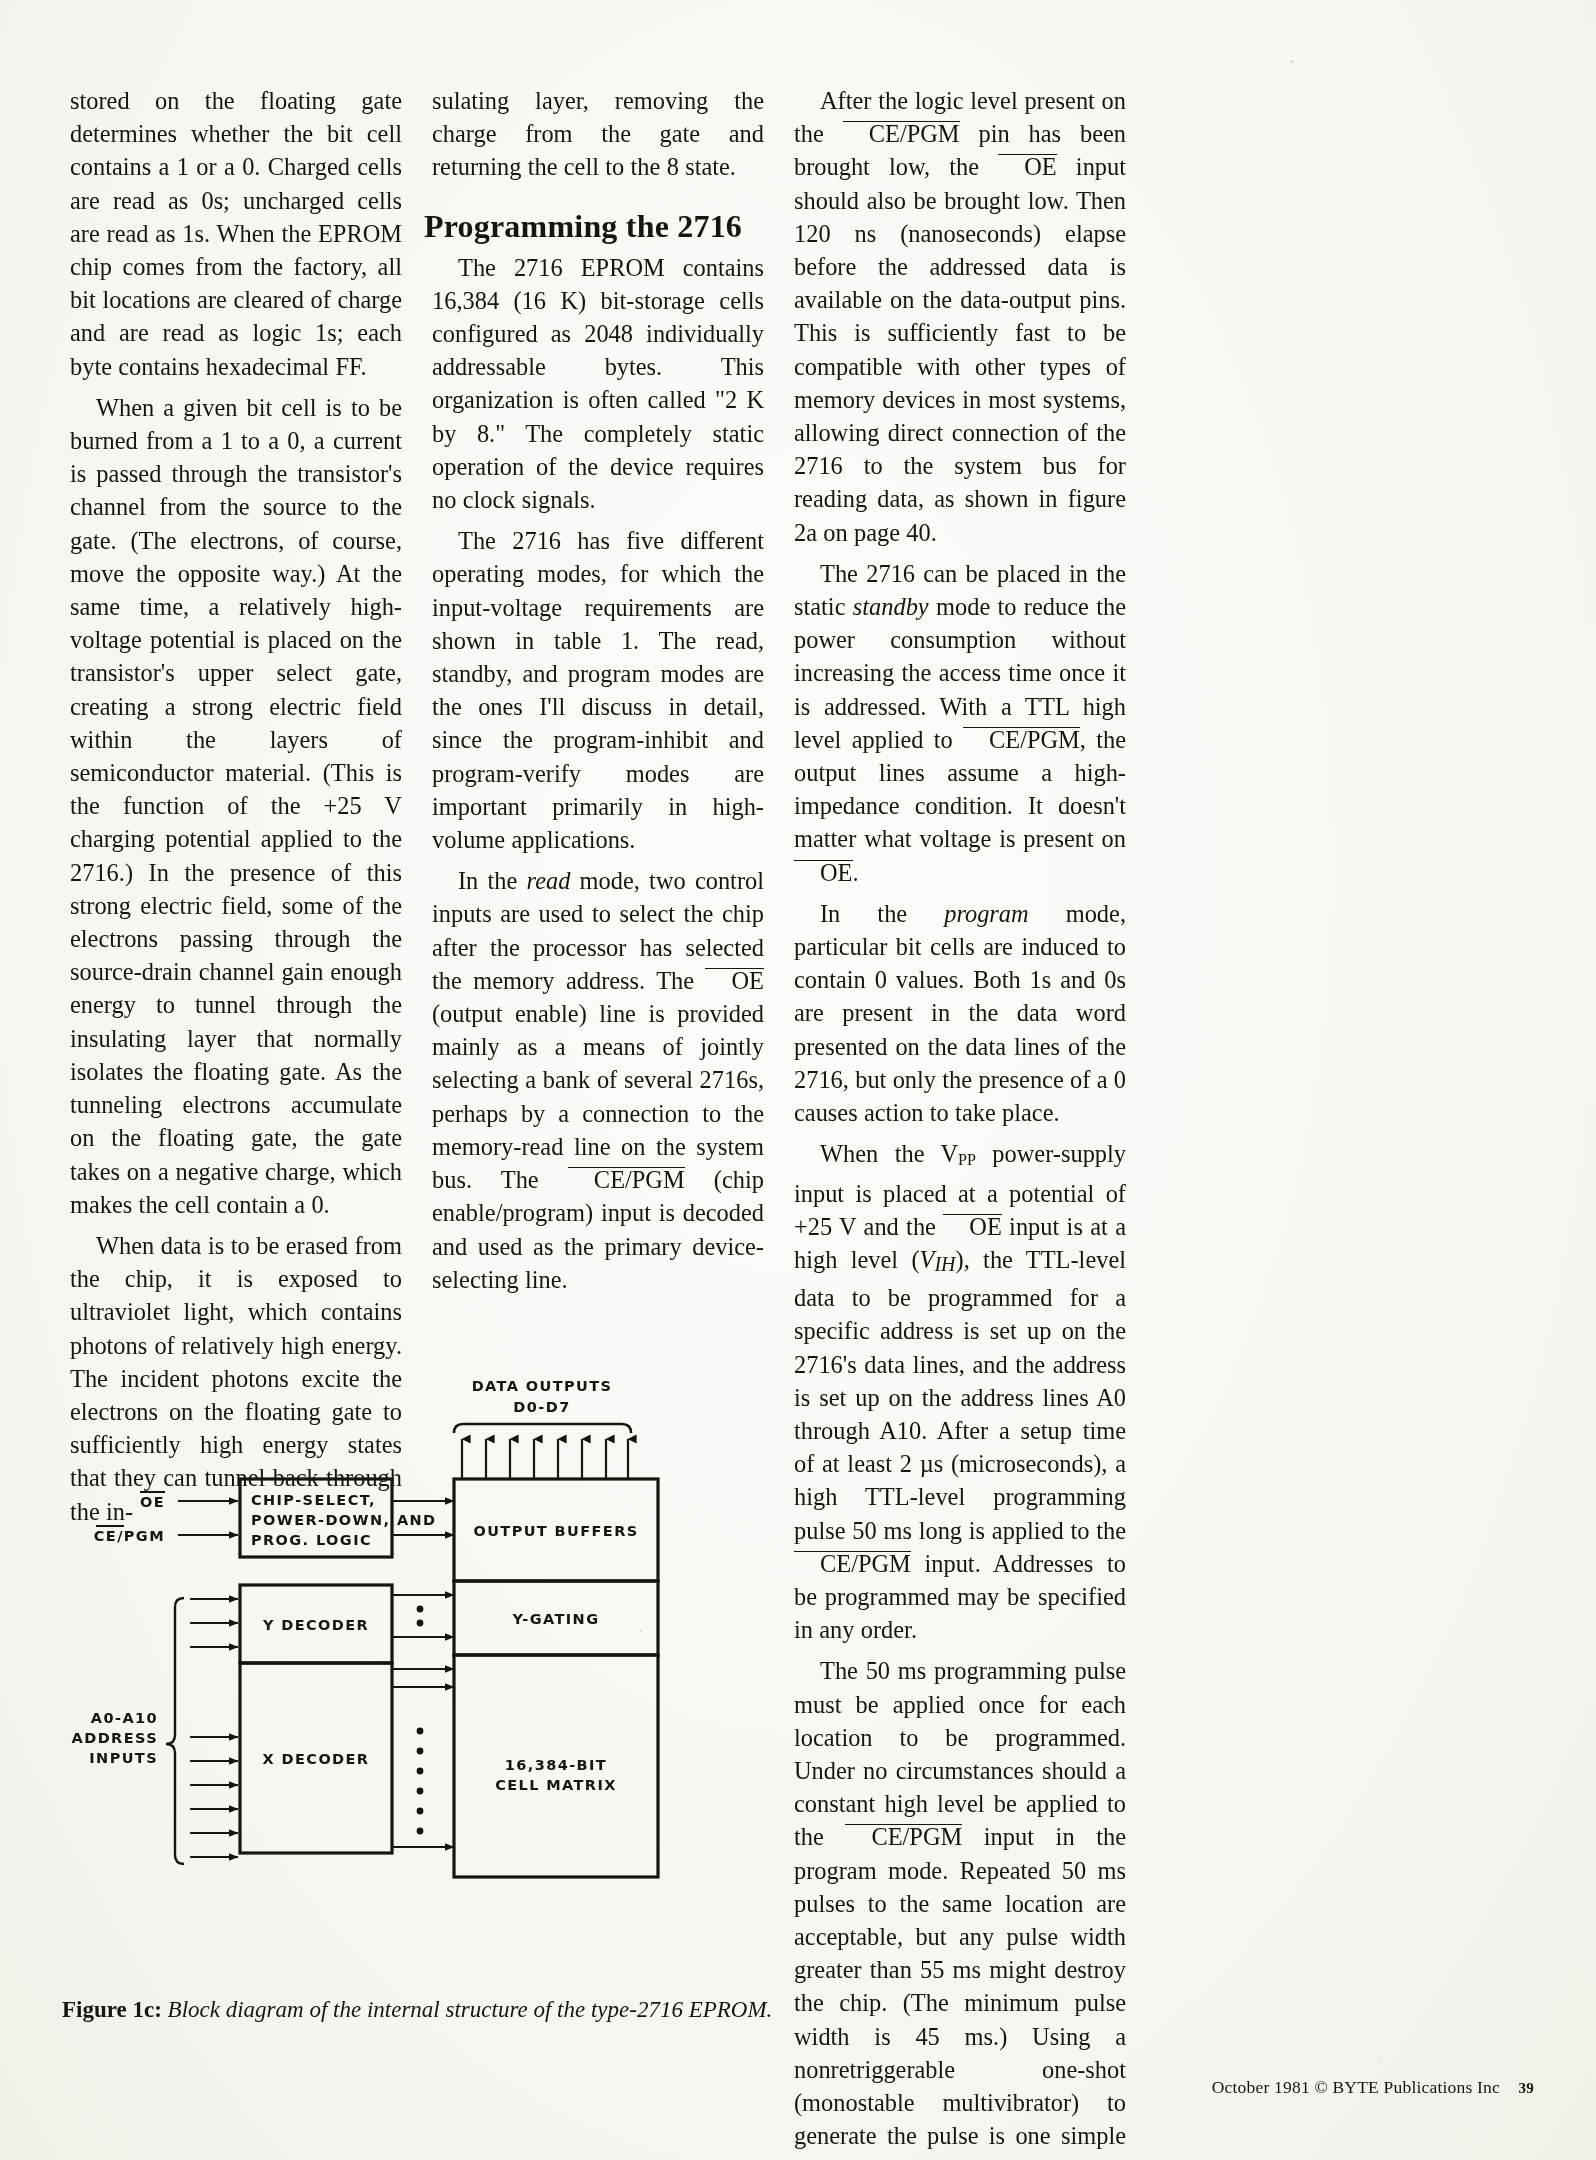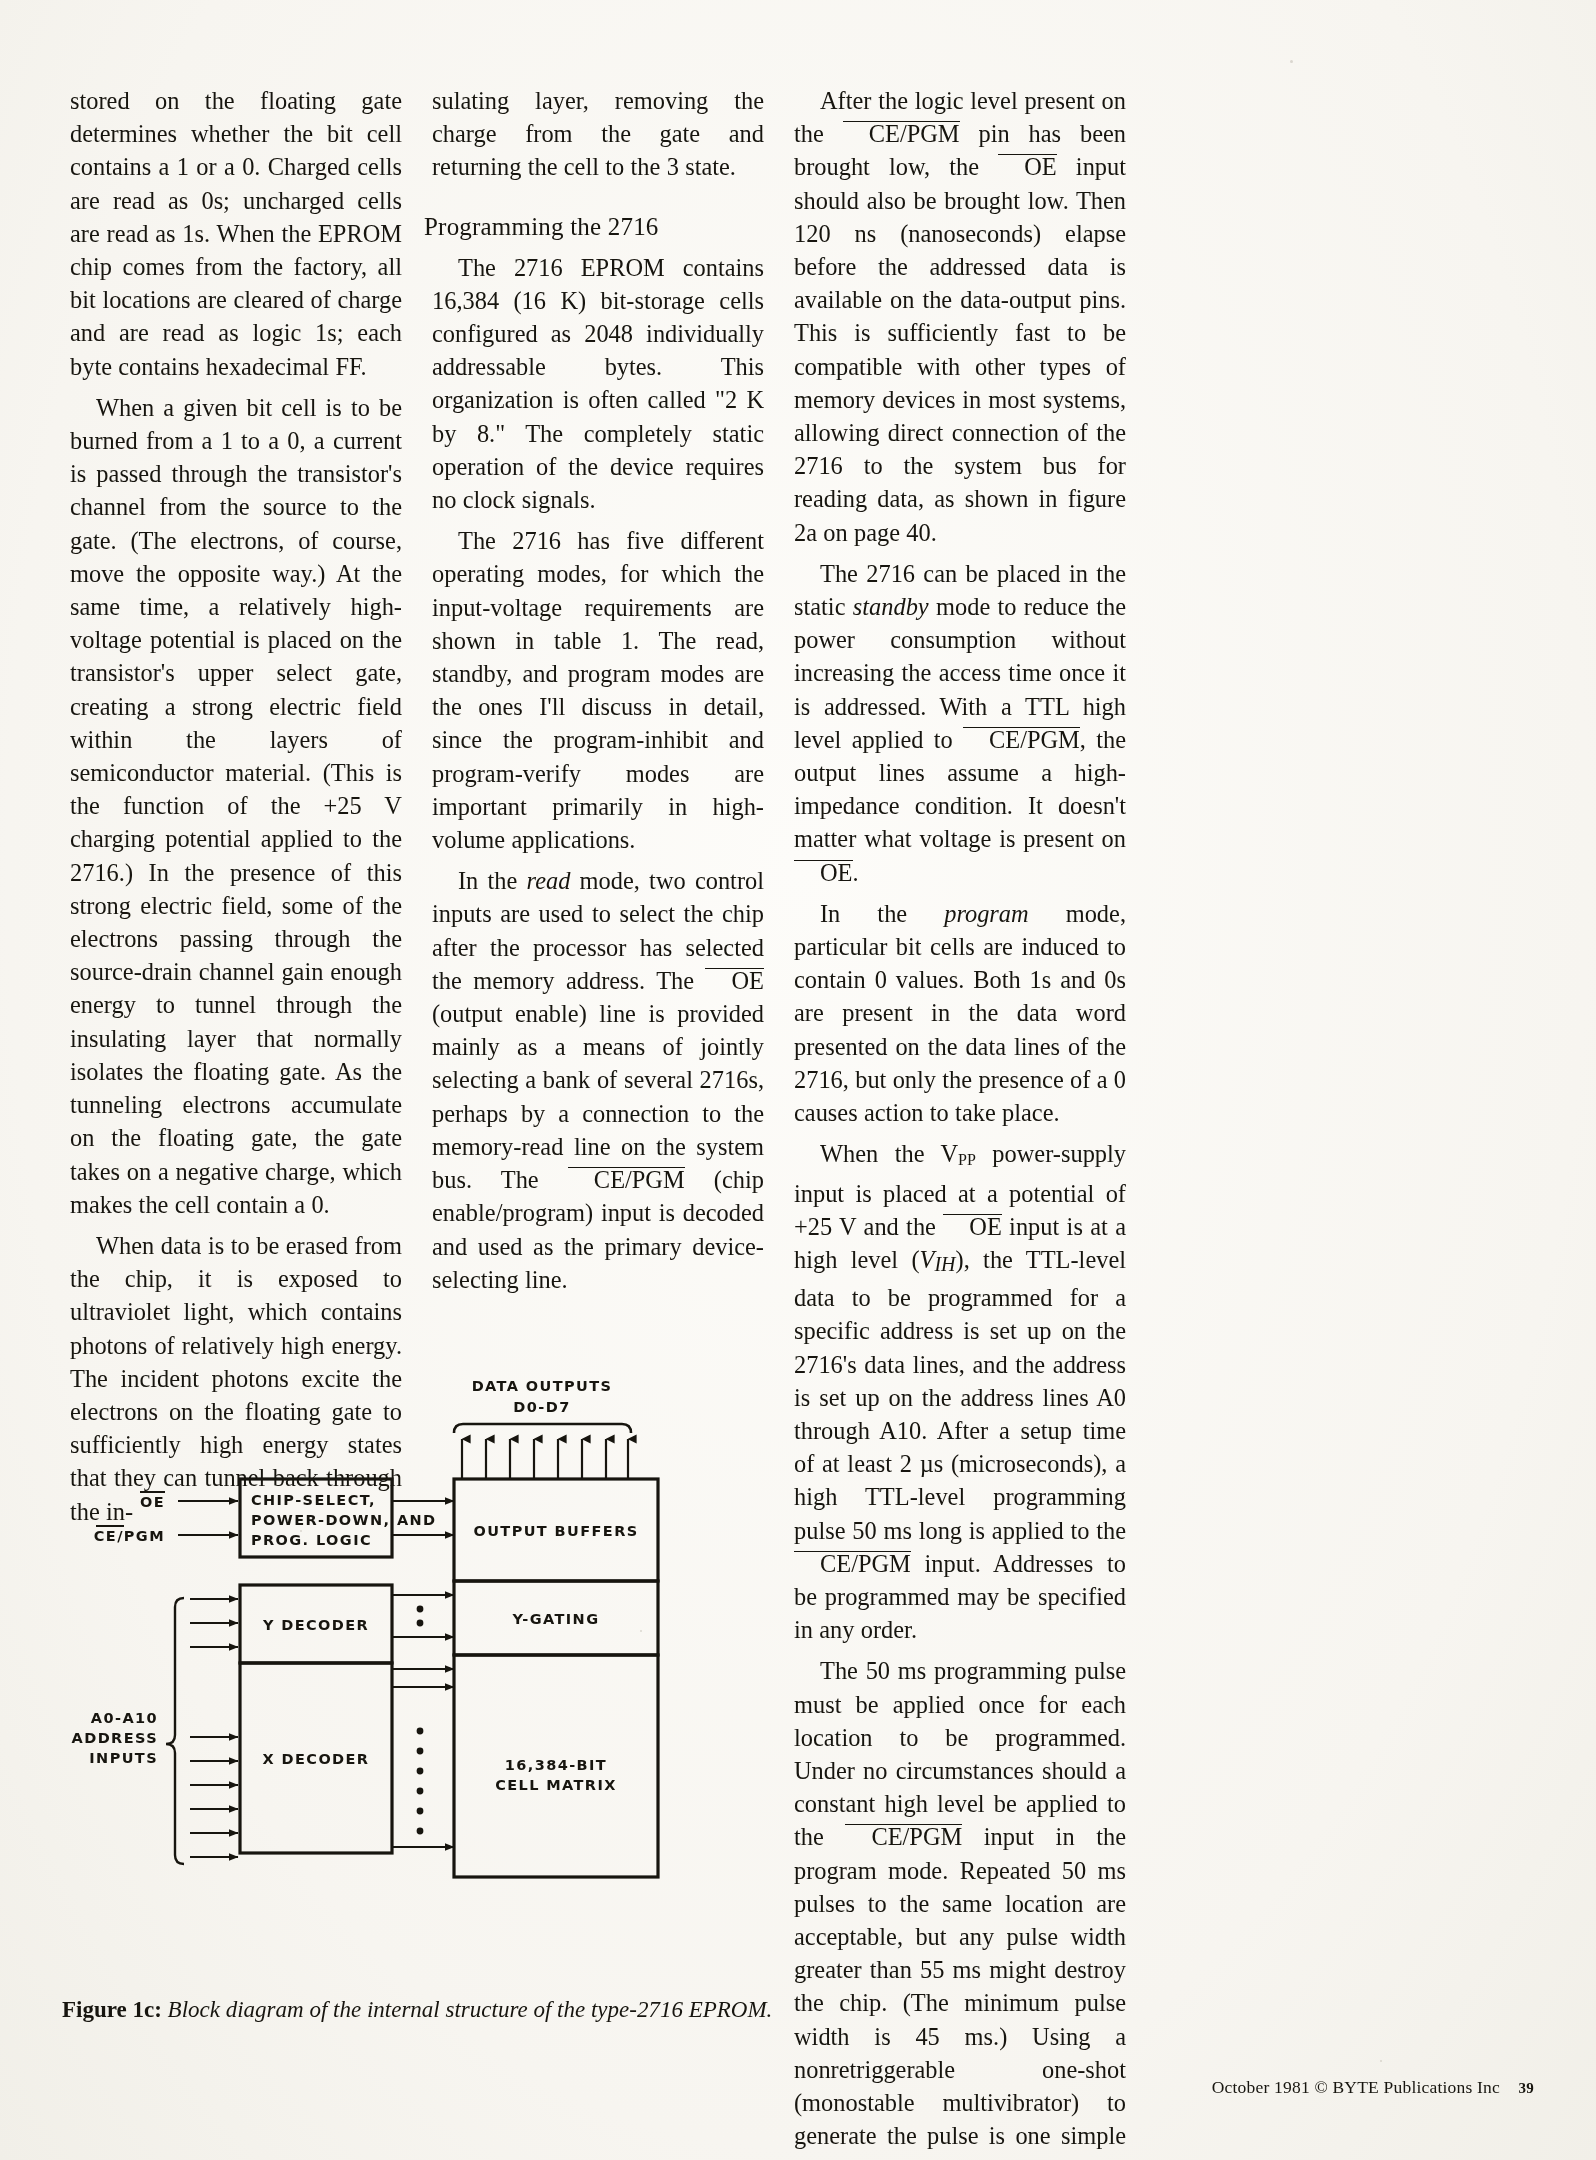--- a/index.html
+++ b/index.html
@@ -40,22 +40,22 @@
     text-justify:inter-word;
     hyphens:none;
     letter-spacing:0.0px;
     word-spacing:0.2px;
   }
   p.indent { text-indent:26px;font-family:Liberation Serif, serif; }
   p.noindent { text-indent:0; }
 
   h2.sec {
     margin:26px 0 0 0;
-    font-size:25px;
-    font-weight:normal;
+    font-size:32px;
+    font-weight:bold;
     line-height:33px;
     letter-spacing:.2px;
   }
   h2.sec.tight { margin-top:30px; }
 
   .ovl {
     border-top:1.7px solid #17150f;
     padding-top:0px;
     display:inline-block;
     line-height:1.0;
@@ -110,21 +110,21 @@
 
 <div class="columns">
 
   <div class="col c1">
     <p class="noindent">stored on the floating gate determines whether the bit cell contains a 1 or a 0. Charged cells are read as 0s; uncharged cells are read as 1s. When the EPROM chip comes from the factory, all bit locations are cleared of charge and are read as logic 1s; each byte contains hexadecimal FF.</p>
     <p class="indent">When a given bit cell is to be burned from a 1 to a 0, a current is passed through the transistor's channel from the source to the gate. (The electrons, of course, move the opposite way.) At the same time, a relatively high-voltage potential is placed on the transistor's upper select gate, creating a strong electric field within the layers of semiconductor material. (This is the function of the +25 V charging potential applied to the 2716.) In the presence of this strong electric field, some of the electrons passing through the source-drain channel gain enough energy to tunnel through the insulating layer that normally isolates the floating gate. As the tunneling electrons accumulate on the floating gate, the gate takes on a negative charge, which makes the cell contain a 0.</p>
     <p class="indent">When data is to be erased from the chip, it is exposed to ultraviolet light, which contains photons of relatively high energy. The incident photons excite the electrons on the floating gate to sufficiently high energy states that they can tunnel back through the in-</p>
   </div>
 
   <div class="col c2">
-    <p class="noindent">sulating layer, removing the charge from the gate and returning the cell to the 3 state.</p>
+    <p class="noindent">sulating layer, removing the charge from the gate and returning the cell to the 8 state.</p>
     <h2 class="sec">Programming the 2716</h2>
     <p class="indent">The 2716 EPROM contains 16,384 (16 K) bit-storage cells configured as 2048 individually addressable bytes. This organization is often called "2 K by 8." The completely static operation of the device requires no clock signals.</p>
     <p class="indent">The 2716 has five different operating modes, for which the input-voltage requirements are shown in table 1. The read, standby, and program modes are the ones I'll discuss in detail, since the program-inhibit and program-verify modes are important primarily in high-volume applications.</p>
     <p class="indent">In the <i>read</i> mode, two control inputs are used to select the chip after the processor has selected the memory address. The <span class="ovl">OE</span> (output enable) line is provided mainly as a means of jointly selecting a bank of several 2716s, perhaps by a connection to the memory-read line on the system bus. The <span class="ovl">CE/PGM</span> (chip enable/program) input is decoded and used as the primary device-selecting line.</p>
   </div>
 
   <div class="col c3">
     <p class="indent">After the logic level present on the <span class="ovl">CE/PGM</span> pin has been brought low, the <span class="ovl">OE</span> input should also be brought low. Then 120 ns (nanoseconds) elapse before the addressed data is available on the data-output pins. This is sufficiently fast to be compatible with other types of memory devices in most systems, allowing direct connection of the 2716 to the system bus for reading data, as shown in figure 2a on page 40.</p>
     <p class="indent">The 2716 can be placed in the static <i>standby</i> mode to reduce the power consumption without increasing the access time once it is addressed. With a TTL high level applied to <span class="ovl">CE/PGM</span>, the output lines assume a high-impedance condition. It doesn't matter what voltage is present on <span class="ovl">OE</span>.</p>
     <p class="indent">In the <i>program</i> mode, particular bit cells are induced to contain 0 values. Both 1s and 0s are present in the data word presented on the data lines of the 2716, but only the presence of a 0 causes action to take place.</p>

